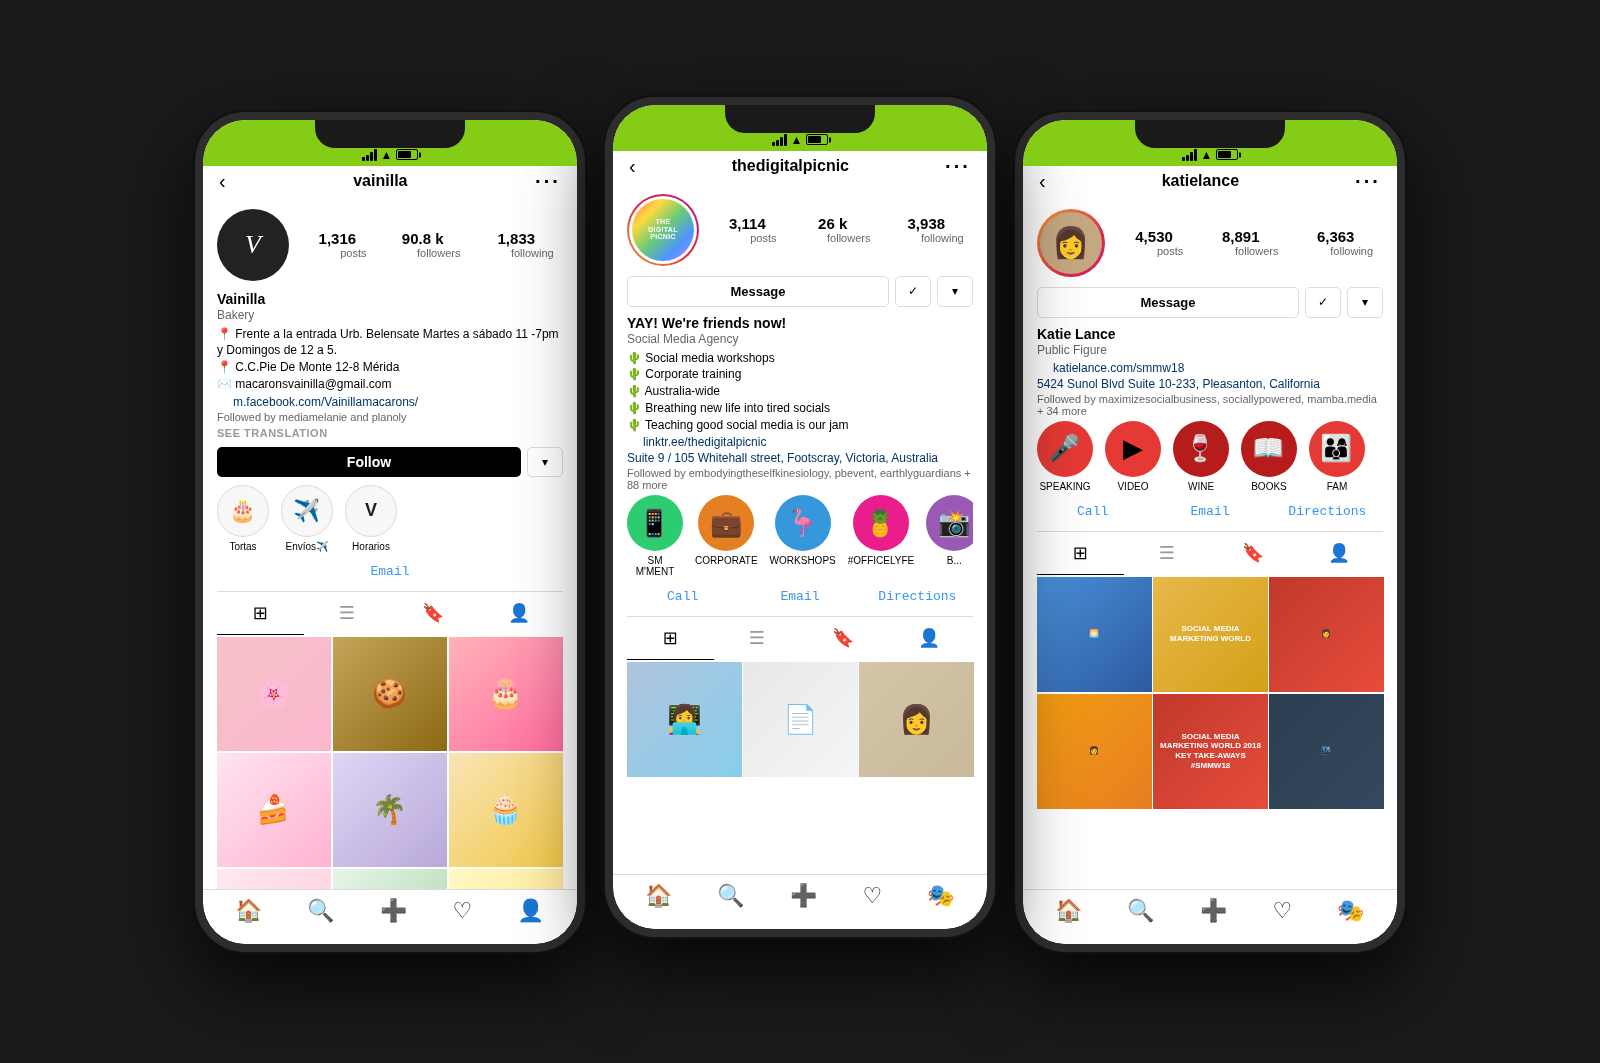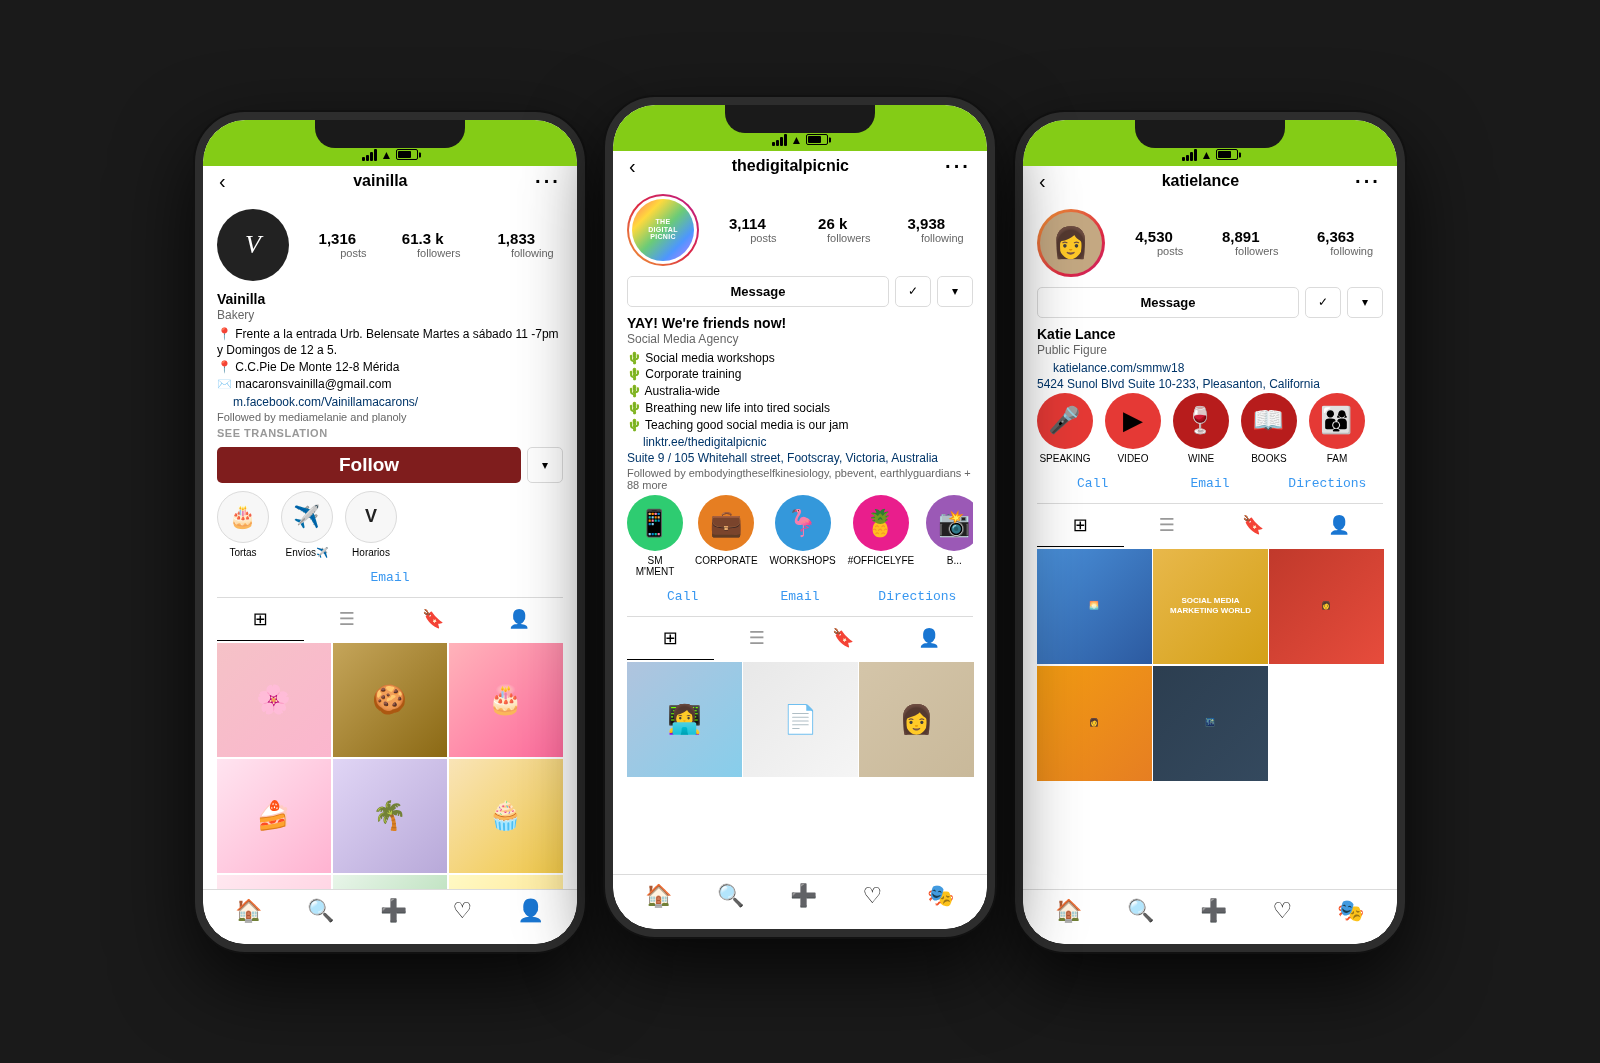--- a/index.html
+++ b/index.html
@@ -261,25 +261,25 @@
 
     
     .action-buttons {
       display: flex;
       gap: 6px;
       margin-bottom: 8px;
     }
 
     .btn-follow {
       flex: 1;
-      background: #7f1d1d;
+      background: #000000;
       color: #fff;
       border: none;
       border-radius: 5px;
-      font-size: 19px;
+      font-size: 14px;
       font-weight: 600;
       padding: 7px 10px;
       cursor: pointer;
     }
 
     .btn-dropdown {
       background: #fff;
       border: 1px solid #dbdbdb;
       border-radius: 5px;
       width: 36px;
@@ -625,21 +625,21 @@
         <div class="profile-header">
           <div class="v-logo">
             <span class="v-logo-text">V</span>
           </div>
           <div class="stats">
             <div class="stat">
               <span class="stat-num">1,316</span>
               <span class="stat-label">posts</span>
             </div>
             <div class="stat">
-              <span class="stat-num">61.3 k</span>
+              <span class="stat-num">90.8 k</span>
               <span class="stat-label">followers</span>
             </div>
             <div class="stat">
               <span class="stat-num">1,833</span>
               <span class="stat-label">following</span>
             </div>
           </div>
         </div>
 
         <div class="profile-name">Vainilla</div>
@@ -910,20 +910,21 @@
         <div class="action-buttons">
           <button class="btn-message">Message</button>
           <button class="btn-person-check">✓</button>
           <button class="btn-dropdown">▾</button>
         </div>
 
         <div class="profile-name">Katie Lance</div>
         <div class="profile-category">Public Figure</div>
         <div class="profile-link">katielance.com/smmw18</div>
         <div class="profile-address">5424 Sunol Blvd Suite 10-233, Pleasanton, California</div>
+        <div class="profile-followed small-text">Followed by maximizesocialbusiness, sociallypowered, mamba.media + 34 more</div>
 
         <div class="story-circles">
           <div class="story-item">
             <div class="story-circle katie-highlight-1">🎤</div>
             <span class="story-label">SPEAKING</span>
           </div>
           <div class="story-item">
             <div class="story-circle katie-highlight-2">▶</div>
             <span class="story-label">VIDEO</span>
           </div>
@@ -959,20 +960,23 @@
             <div class="photo-text-overlay">🌅</div>
           </div>
           <div class="photo-cell c2" style="height:115px;">
             <div class="photo-text-overlay">SOCIAL MEDIA MARKETING WORLD</div>
           </div>
           <div class="photo-cell c3" style="height:115px;">
             <div class="photo-text-overlay">👩</div>
           </div>
           <div class="photo-cell c4" style="height:115px;">
             <div class="photo-text-overlay">👩</div>
+          </div>
+          <div class="photo-cell c5" style="height:115px;">
+            <div class="photo-text-overlay">SOCIAL MEDIA MARKETING WORLD 2018 KEY TAKE-AWAYS #SMMW18</div>
           </div>
           <div class="photo-cell c6" style="height:115px;">
             <div class="photo-text-overlay">🌃</div>
           </div>
         </div>
       </div>
 
       <div class="bottom-nav">
         <span class="bottom-nav-icon">🏠</span>
         <span class="bottom-nav-icon">🔍</span>

